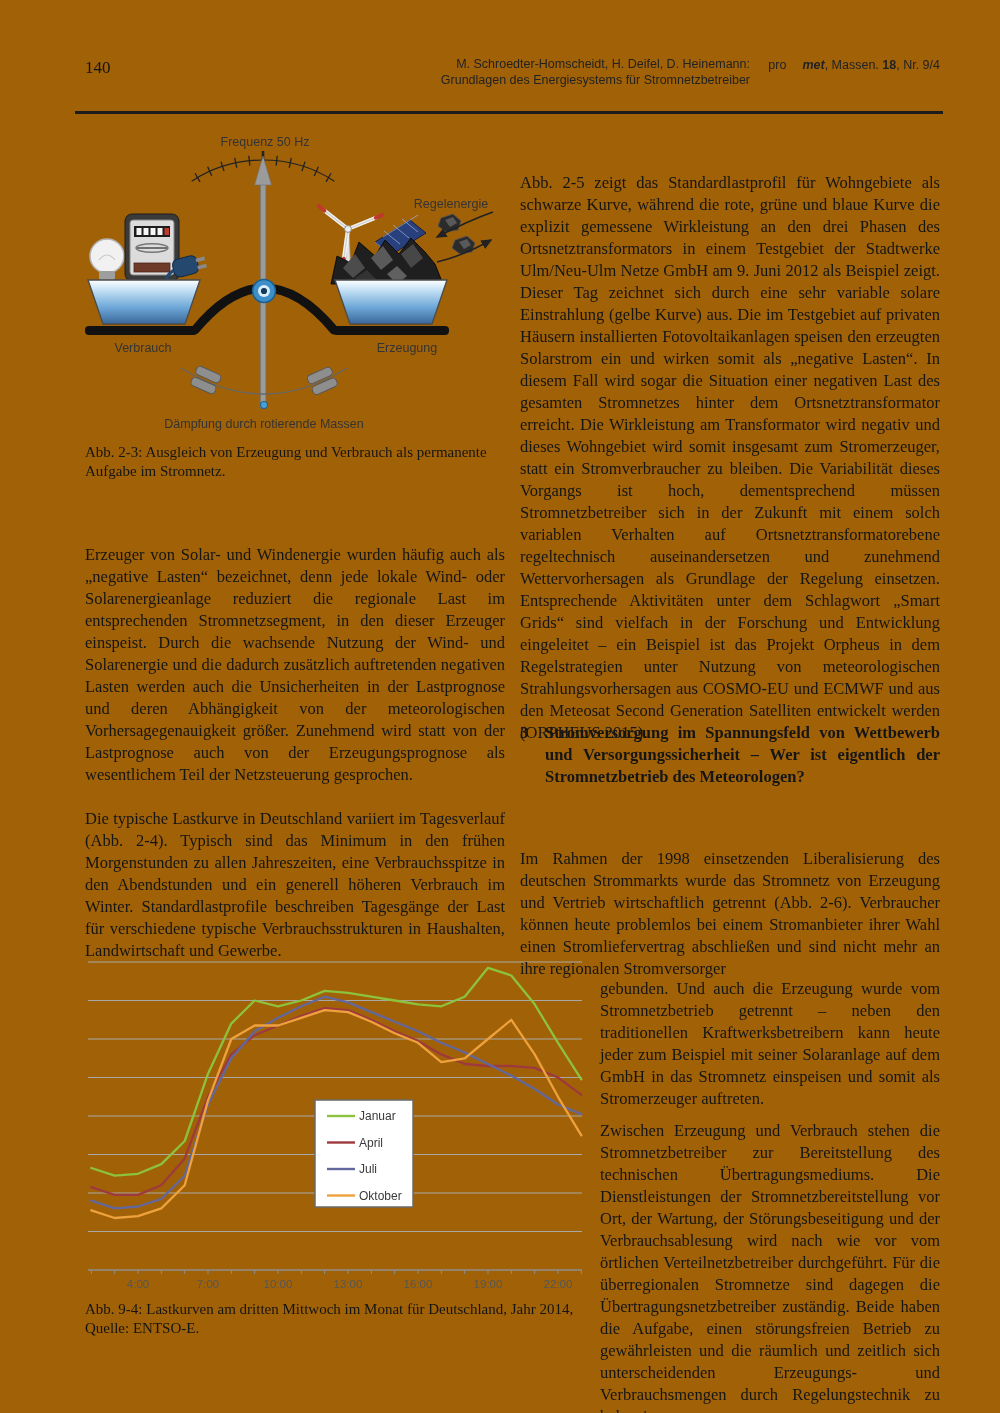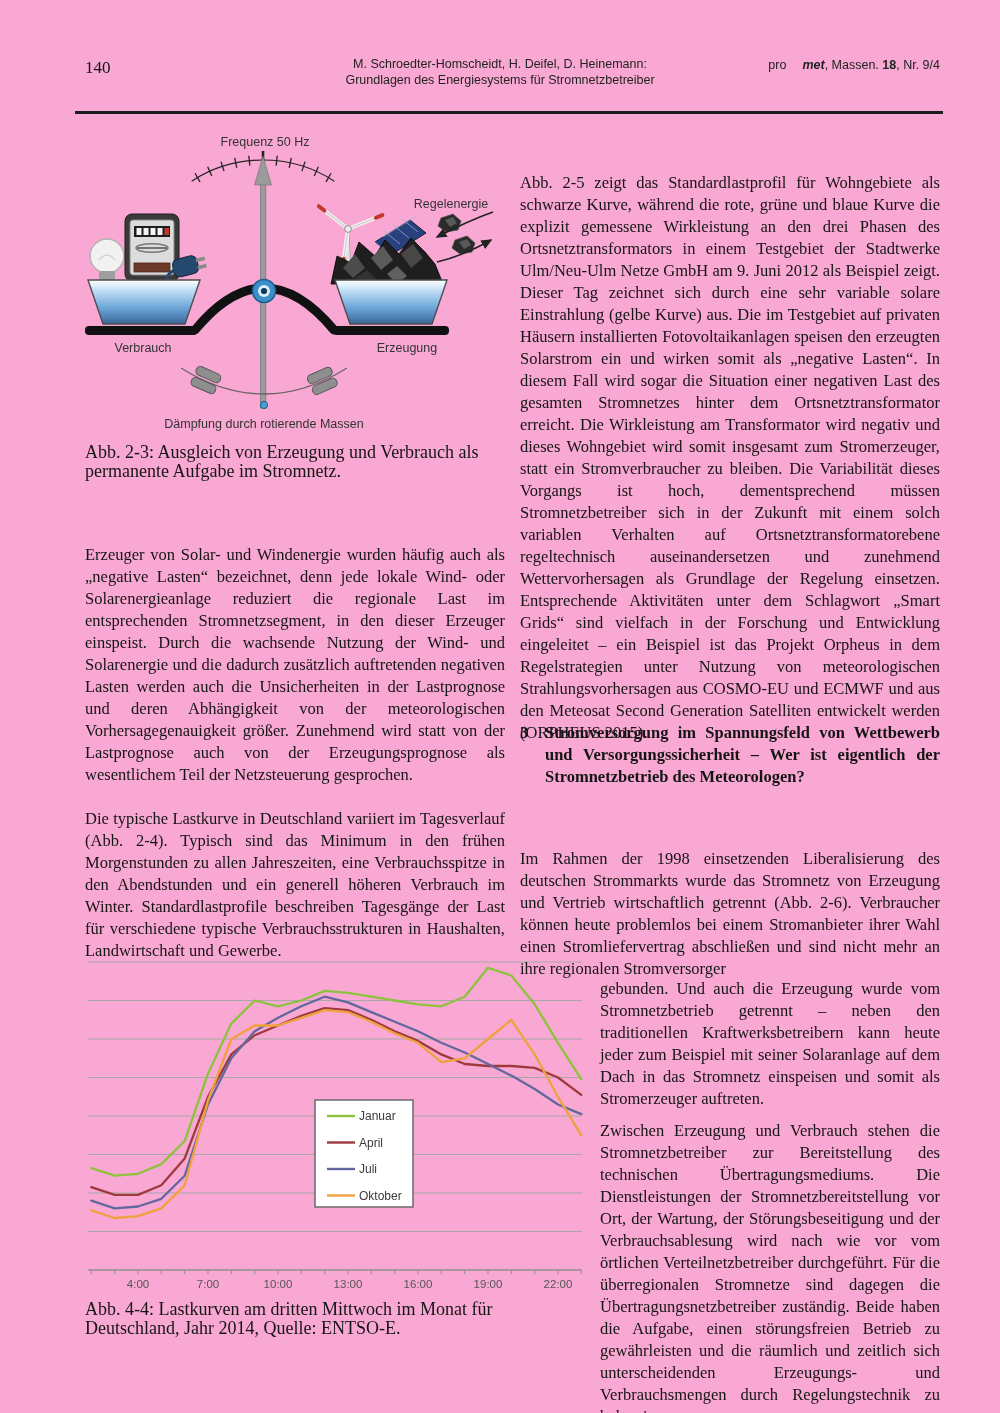--- a/index.html
+++ b/index.html
@@ -1,29 +1,29 @@
 <!DOCTYPE html>
 <html><head>
 <meta charset="utf-8">
 <style>
   html,body{margin:0;padding:0;background:#ffffff;}
-  .page{position:relative;width:1000px;height:1413px;background:#f9a8d4;overflow:hidden;
+  .page{position:relative;width:1000px;height:1413px;background:#a16207;overflow:hidden;
         font-family:"Liberation Serif", serif;color:#151515;}
   
   .pagenum{position:absolute;left:85px;top:58px;font-size:17px;}
-  .head-center{position:absolute;left:250px;top:56px;width:500px;text-align:center;
+  .head-center{position:absolute;left:250px;top:56px;width:500px;text-align:right;
                font-family:"Liberation Sans", sans-serif;font-size:12.5px;line-height:16px;color:#222;}
   .head-right{position:absolute;right:60px;top:58px;font-family:"Liberation Sans", sans-serif;
               font-size:12.5px;color:#222;white-space:nowrap;}
   .head-right .b{font-weight:bold;}
   .head-right .bi{font-weight:bold;font-style:italic;padding-left:16px;}
   .head-rule{position:absolute;left:75px;top:111px;width:868px;height:0;border-top:3.2px solid #1c1c1c;}
   
   .para{position:absolute;text-align:justify;font-size:16.5px;line-height:22px;margin-top:48px;}
-  .caption{position:absolute;font-size:18px;line-height:19px;text-align:left;}
+  .caption{position:absolute;font-size:15px;line-height:19px;text-align:left;}
   .heading{position:absolute;font-weight:bold;font-size:16.5px;line-height:22px;}
   .heading .hnum{position:absolute;left:0;top:0;}
   .heading .htext{display:block;padding-left:25px;text-align:justify;}
   
   .fig23{position:absolute;left:85px;top:128px;width:420px;height:312px;}
   .chart{position:absolute;left:85px;top:950px;width:500px;height:352px;}
   .fig-label{font-family:"Liberation Sans", sans-serif;font-size:12.5px;fill:#333;}
   svg text{user-select:none;}
 </style>
 </head>
@@ -239,26 +239,26 @@
           <text x="274" y="170" fill="#3a3a3a" font-family="&quot;Liberation Sans&quot;, sans-serif" font-size="12">Januar</text>
           <line x1="242" y1="192.5" x2="270" y2="192.5" stroke="#9e3a3d" stroke-width="2.4"></line>
           <text x="274" y="196.5" fill="#3a3a3a" font-family="&quot;Liberation Sans&quot;, sans-serif" font-size="12">April</text>
           <line x1="242" y1="219" x2="270" y2="219" stroke="#62689e" stroke-width="2.4"></line>
           <text x="274" y="223" fill="#3a3a3a" font-family="&quot;Liberation Sans&quot;, sans-serif" font-size="12">Juli</text>
           <line x1="242" y1="245.5" x2="270" y2="245.5" stroke="#eea13d" stroke-width="2.4"></line>
           <text x="274" y="249.5" fill="#3a3a3a" font-family="&quot;Liberation Sans&quot;, sans-serif" font-size="12">Oktober</text>
         </g>
       </svg>
   </div>
-  <div class="caption" style="left:85px;top:1300px;width:505px;">Abb. 4-4: Lastkurven am dritten Mittwoch im Monat für Deutschland, Jahr 2014, Quelle: ENTSO-E.</div>
+  <div class="caption" style="left:85px;top:1300px;width:505px;">Abb. 9-4: Lastkurven am dritten Mittwoch im Monat für Deutschland, Jahr 2014, Quelle: ENTSO-E.</div>
 
   <div class="para" style="left:520px;top:124px;width:420px;">Abb. 2-5 zeigt das Standardlastprofil für Wohngebiete als schwarze Kurve, während die rote, grüne und blaue Kurve die explizit gemessene Wirkleistung an den drei Phasen des Ortsnetztransformators in einem Testgebiet der Stadtwerke Ulm/Neu-Ulm Netze GmbH am 9. Juni 2012 als Beispiel zeigt. Dieser Tag zeichnet sich durch eine sehr variable solare Einstrahlung (gelbe Kurve) aus. Die im Testgebiet auf privaten Häusern installierten Fotovoltaikanlagen speisen den erzeugten Solarstrom ein und wirken somit als „negative Lasten“. In diesem Fall wird sogar die Situation einer negativen Last des gesamten Stromnetzes hinter dem Ortsnetztransformator erreicht. Die Wirkleistung am Transformator wird negativ und dieses Wohngebiet wird somit insgesamt zum Stromerzeuger, statt ein Stromverbraucher zu bleiben. Die Variabilität dieses Vorgangs ist hoch, dementsprechend müssen Stromnetzbetreiber sich in der Zukunft mit einem solch variablen Verhalten auf Ortsnetztransformatorebene regeltechnisch auseinandersetzen und zunehmend Wettervorhersagen als Grundlage der Regelung einsetzen. Entsprechende Aktivitäten unter dem Schlagwort „Smart Grids“ sind vielfach in der Forschung und Entwicklung eingeleitet – ein Beispiel ist das Projekt Orpheus in dem Regelstrategien unter Nutzung von meteorologischen Strahlungsvorhersagen aus COSMO-EU und ECMWF und aus den Meteosat Second Generation Satelliten entwickelt werden (ORPHEUS 2015).</div>
 
   <div class="heading" style="left:520px;top:722px;width:420px;">
     <span class="hnum">3</span>
     <span class="htext">Stromversorgung im Spannungsfeld von Wettbewerb und Versorgungssicherheit – Wer ist eigentlich der Stromnetzbetrieb des Meteorologen?</span>
   </div>
 
   <div class="para" style="left:520px;top:800px;width:420px;">Im Rahmen der 1998 einsetzenden Liberalisierung des deutschen Strommarkts wurde das Stromnetz von Erzeugung und Vertrieb wirtschaftlich getrennt (Abb. 2-6). Verbraucher können heute problemlos bei einem Stromanbieter ihrer Wahl einen Stromliefervertrag abschließen und sind nicht mehr an ihre regionalen Stromversorger</div>
-  <div class="para" style="left:600px;top:930px;width:340px;">gebunden. Und auch die Erzeugung wurde vom Stromnetzbetrieb getrennt – neben den traditionellen Kraftwerksbetreibern kann heute jeder zum Beispiel mit seiner Solaranlage auf dem Dach in das Stromnetz einspeisen und somit als Stromerzeuger auftreten.</div>
+  <div class="para" style="left:600px;top:930px;width:340px;">gebunden. Und auch die Erzeugung wurde vom Stromnetzbetrieb getrennt – neben den traditionellen Kraftwerksbetreibern kann heute jeder zum Beispiel mit seiner Solaranlage auf dem GmbH in das Stromnetz einspeisen und somit als Stromerzeuger auftreten.</div>
   <div class="para" style="left:600px;top:1072px;width:340px;">Zwischen Erzeugung und Verbrauch stehen die Stromnetzbetreiber zur Bereitstellung des technischen Übertragungsmediums. Die Dienstleistungen der Stromnetzbereitstellung vor Ort, der Wartung, der Störungsbeseitigung und der Verbrauchsablesung wird nach wie vor vom örtlichen Verteilnetzbetreiber durchgeführt. Für die überregionalen Stromnetze sind dagegen die Übertragungsnetzbetreiber zuständig. Beide haben die Aufgabe, einen störungsfreien Betrieb zu gewährleisten und die räumlich und zeitlich sich unterscheidenden Erzeugungs- und Verbrauchsmengen durch Regelungstechnik zu balancieren.</div>
 
 </div>
 
 </body></html>

